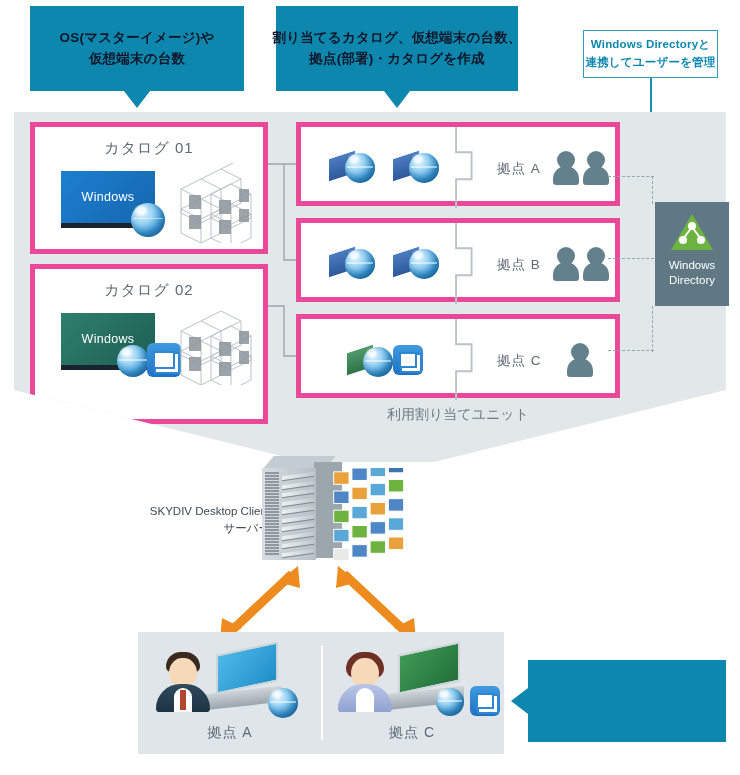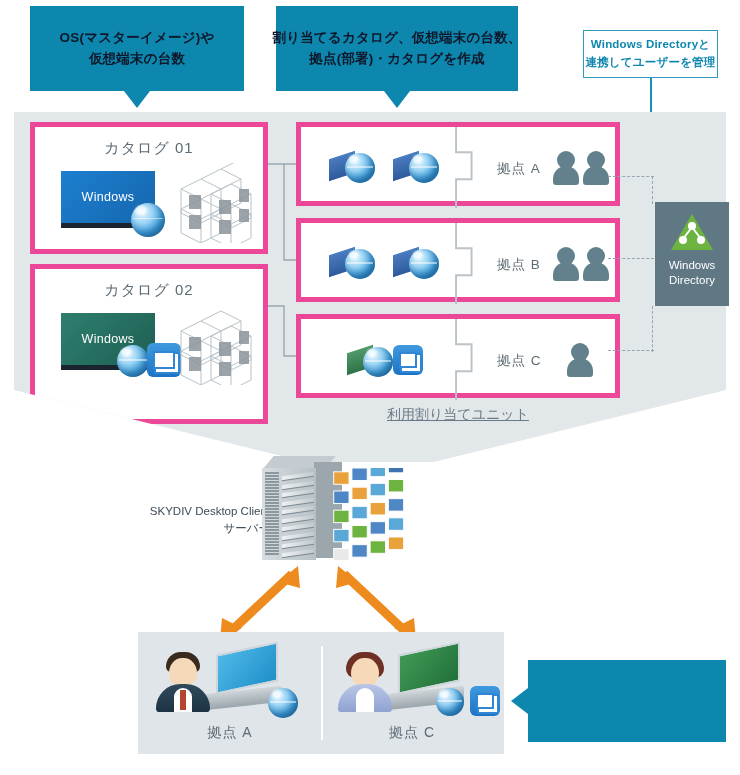--- a/index.html
+++ b/index.html
@@ -101,21 +101,21 @@
   .vm .globe { left:16px; top:2px; width:30px; height:30px; }
 
   
   .person { position:absolute; width:26px; height:34px; }
   .person .head { position:absolute; left:4px; top:0; width:18px; height:18px;
                   border-radius:50%; background:#63808d; }
   .person .body { position:absolute; left:0; bottom:0; width:26px; height:19px;
                   background:#63808d; border-radius:13px 13px 3px 3px; }
 
   .units-caption { position:absolute; left:282px; top:294px; width:324px;
-                   text-align:center; font-size:14px; color:#6b7b86;text-decoration:underline; }
+                   text-align:center; font-size:14px; color:#6b7b86; }
 
   
   #ad-box { position:absolute; left:655px; top:202px; width:74px; height:104px;
             background:#5f7884; display:flex; flex-direction:column;
             align-items:center; justify-content:flex-start; padding-top:11px; }
   #ad-box .ad-text { margin-top:7px; color:#ffffff; font-size:11.5px;
             text-align:center; line-height:1.3; }
 
   .dash { position:absolute; border-top:1.5px dashed #96a6b0; }
   .dashv { position:absolute; border-left:1.5px dashed #96a6b0; }

